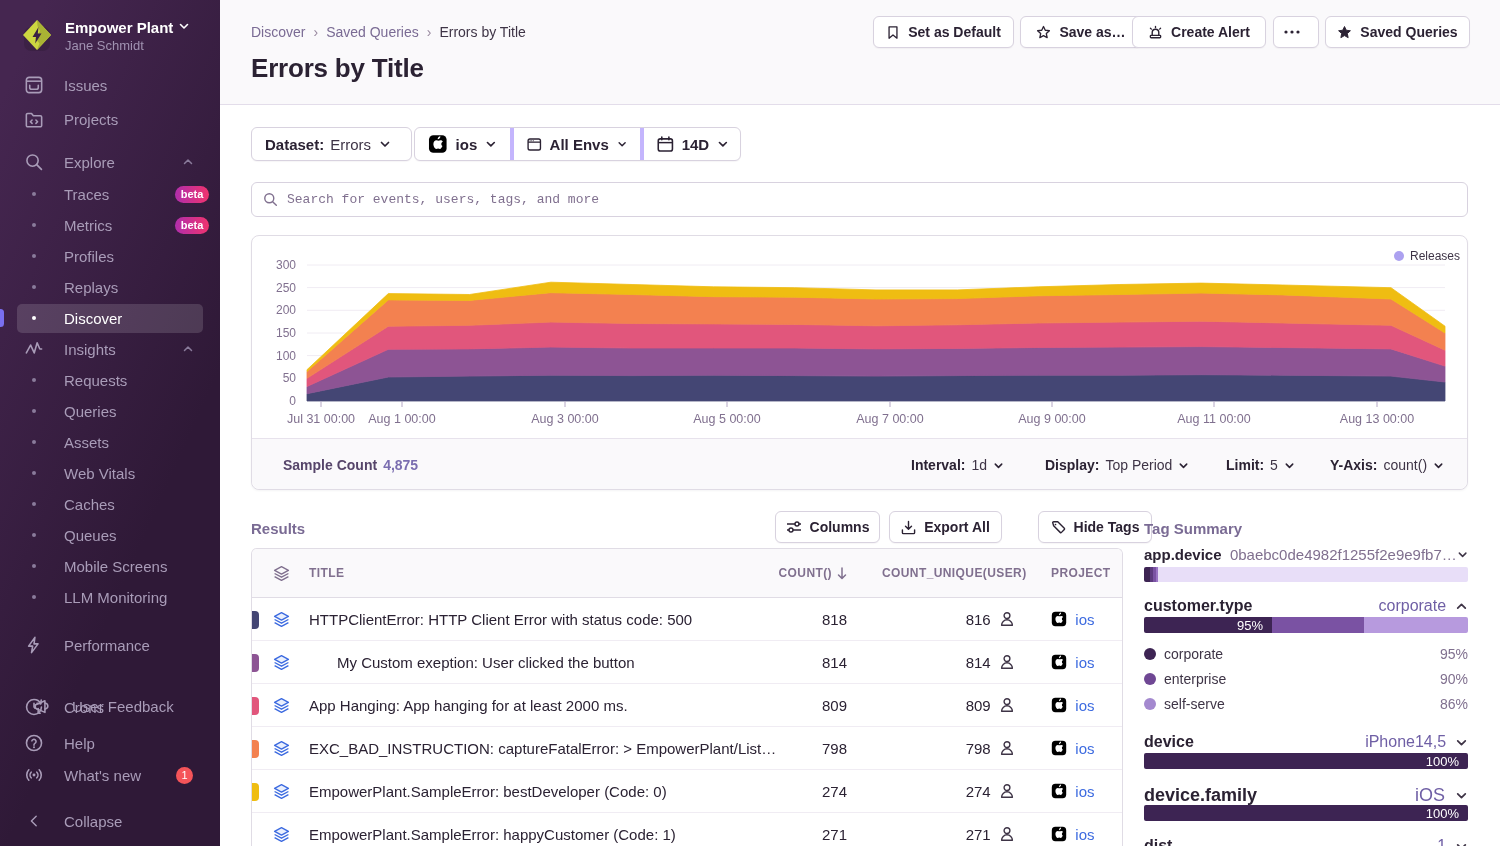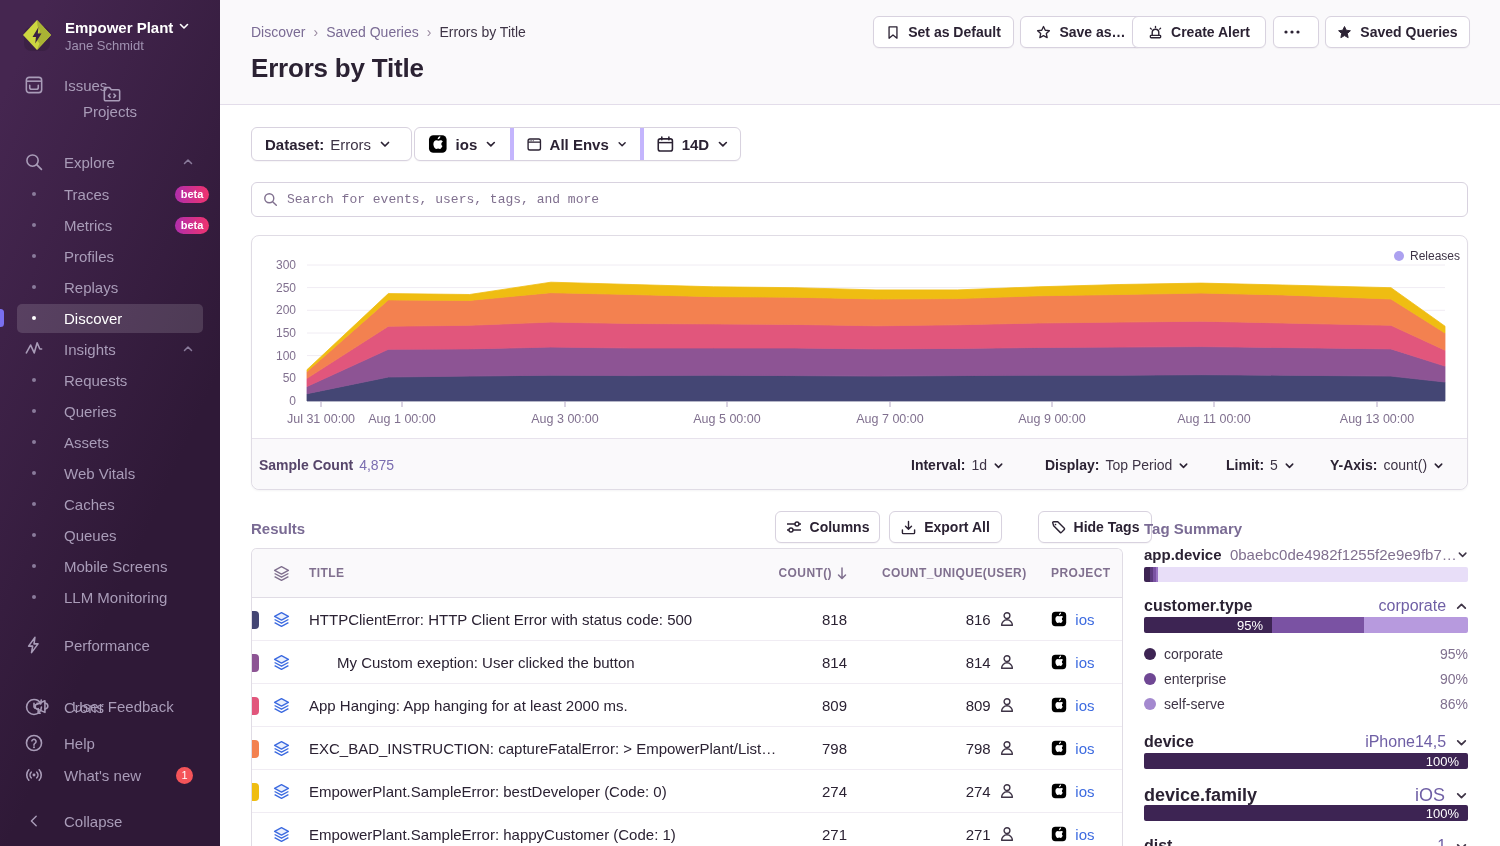--- a/index.html
+++ b/index.html
@@ -83,21 +83,21 @@
 <div class="srow" style="top:69.5px;">
       <span class="ic">
         <svg width="18" height="18" viewBox="0 0 16 16">
           <rect x="1.2" y="1.2" width="13.6" height="13.6" rx="2.5" fill="none" stroke="currentColor" stroke-width="1.4" stroke-linecap="round" stroke-linejoin="round"></rect>
           <line x1="1.2" y1="4.6" x2="14.8" y2="4.6" stroke="currentColor" stroke-width="1.4"></line>
           <path d="M4.2 8.2v2a1.6 1.6 0 0 0 1.6 1.6h4.4a1.6 1.6 0 0 0 1.6-1.6v-2" fill="none" stroke="currentColor" stroke-width="1.4" stroke-linecap="round" stroke-linejoin="round"></path>
         </svg>
       </span>
       <span class="lbl">Issues</span>
     </div>
-<div class="srow" style="top:85px;flex-direction:column;">
+<div class="srow" style="top:104px;">
       <span class="ic">
         <svg width="18" height="18" viewBox="0 0 16 16">
           <path d="M1.2 3.4a1.2 1.2 0 0 1 1.2-1.2h3.4l1.6 2h6.2a1.2 1.2 0 0 1 1.2 1.2v7.4a1.2 1.2 0 0 1-1.2 1.2H2.4a1.2 1.2 0 0 1-1.2-1.2z" fill="none" stroke="currentColor" stroke-width="1.4" stroke-linecap="round" stroke-linejoin="round"></path>
           <path d="M6.3 8l-1.5 1.5L6.3 11M9.7 8l1.5 1.5L9.7 11" fill="none" stroke="currentColor" stroke-width="1.4" stroke-linecap="round" stroke-linejoin="round"></path>
         </svg>
       </span>
       <span class="lbl">Projects</span>
     </div>
 <div class="srow" style="top:146.5px;">
       <span class="ic">
@@ -360,21 +360,21 @@
       <text x="475" y="187">Aug 5 00:00</text>
       <text x="638" y="187">Aug 7 00:00</text>
       <text x="800" y="187">Aug 9 00:00</text>
       <text x="962" y="187">Aug 11 00:00</text>
       <text x="1125" y="187">Aug 13 00:00</text>
     </g>
     <circle cx="1147" cy="20" r="5" fill="#aca1f0"></circle>
     <text x="1158" y="24" font-size="12" fill="#3e3446">Releases</text>
   </svg>
   <div id="chartfoot">
-    <div class="cf" style="left:7px;">
+    <div class="cf" style="left:31px;font-weight:bold;">
         <b style="color:#56456a;">Sample Count</b>
         <span style="color:#7a6db0;">4,875</span>
       </div>
     <div class="cf" style="left:659px;"><b>Interval:</b>1d<svg width="11" height="11" viewBox="0 0 12 12" style="margin-left:6px;">
           <polyline points="2.5,4.5 6,8 9.5,4.5" fill="none" stroke="#2b2233" stroke-width="1.7" stroke-linecap="round" stroke-linejoin="round"></polyline>
         </svg></div>
     <div class="cf" style="left:793px;"><b>Display:</b>Top Period<svg width="11" height="11" viewBox="0 0 12 12" style="margin-left:6px;">
           <polyline points="2.5,4.5 6,8 9.5,4.5" fill="none" stroke="#2b2233" stroke-width="1.7" stroke-linecap="round" stroke-linejoin="round"></polyline>
         </svg></div>
     <div class="cf" style="left:974px;"><b>Limit:</b>5<svg width="11" height="11" viewBox="0 0 12 12" style="margin-left:6px;">

